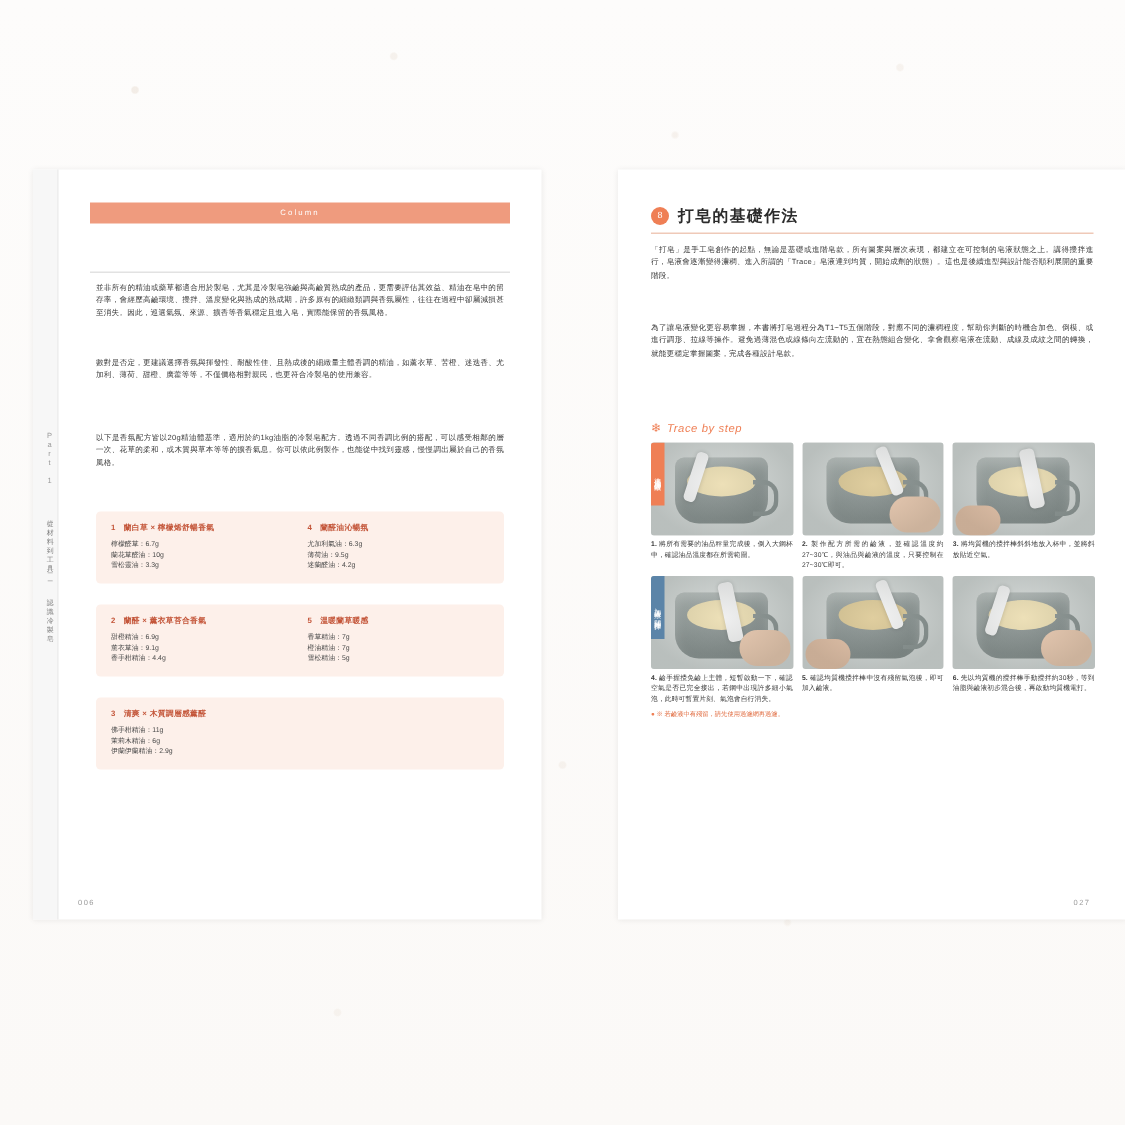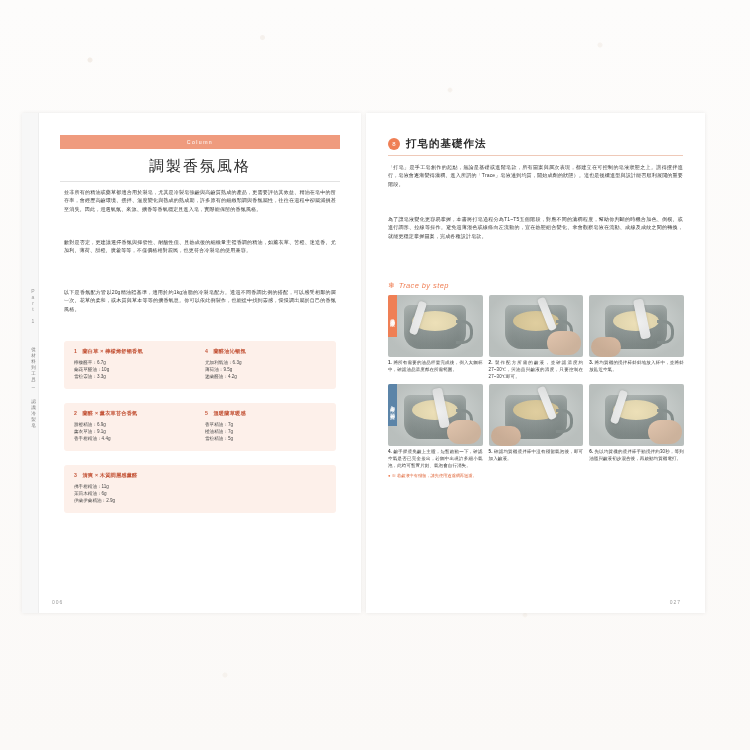--- a/index.html
+++ b/index.html
@@ -92,21 +92,21 @@
   }
   .box-a{top:228px;}
   .box-b{top:290px;}
   .box-c{top:352px;}
   .page-num-l{
     position:absolute;left:30px;bottom:8px;font-size:5px;color:#9b9b9b;letter-spacing:1px;
   }
 
   
   .page-right{
-    position:absolute;left:366px;top:113px;width:339px;height:500px;
+    position:absolute;left:412px;top:113px;width:339px;height:500px;
     background:#ffffff;
     box-shadow:0 0 4px rgba(0,0,0,.08);
   }
   .rp-head{position:absolute;left:22px;top:24px;display:flex;align-items:center;gap:6px;}
   .rp-badge{
     width:12px;height:12px;border-radius:50%;background:#ef7f55;color:#fff;
     font-size:6px;line-height:12px;text-align:center;
   }
   .rp-title{font-size:10.5px;color:#2b2b2b;letter-spacing:1px;font-weight:bold;}
   .rp-rule{position:absolute;left:22px;top:42px;width:295px;height:1px;background:#efc9b8;}
@@ -197,21 +197,20 @@
   <div class="page-left">
     <div class="side-tab">
       <div class="side-tab-num">Part 1</div>
       <div class="side-tab-text">從 材 料 到 工 具 ── 認 識 冷 製 皂</div>
     </div>
 
     <div class="col-band">
       <span>Column</span>
     </div>
 
-    <div class="left-title">調製香氛風格</div>
     <div class="left-title-rule"></div>
 
     <div class="lp-para p1">並非所有的精油或藥草都適合用於製皂，尤其是冷製皂強鹼與高鹼質熟成的產品，更需要評估其效益、精油在皂中的留存率，會經歷高鹼環境、攪拌、溫度變化與熟成的熟成期，許多原有的細緻類調與香氛屬性，往往在過程中卻屬減損甚至消失。因此，巡選氣氛、來源、擴香等香氣穩定且進入皂，實際能保留的香氛風格。</div>
     <div class="lp-para p2">數對是否定，更建議選擇香氛與揮發性、耐酸性佳、且熱成後的細緻量主體香調的精油，如薰衣草、苦橙、迷迭香、尤加利、薄荷、甜橙、廣藿等等，不僅價格相對親民，也更符合冷製皂的使用兼容。</div>
     <div class="lp-para p3">以下是香氛配方皆以20g精油體基準，適用於約1kg油脂的冷製皂配方。透過不同香調比例的搭配，可以感受相鄰的層一次、花草的柔和，或木質與草本等等的擴香氣息。你可以依此例製作，也能從中找到靈感，慢慢調出屬於自己的香氛風格。</div>
 
     <div class="ing-box box-a">
       <div class="ing-cols">
         <div class="ing-col">
           <h4>

